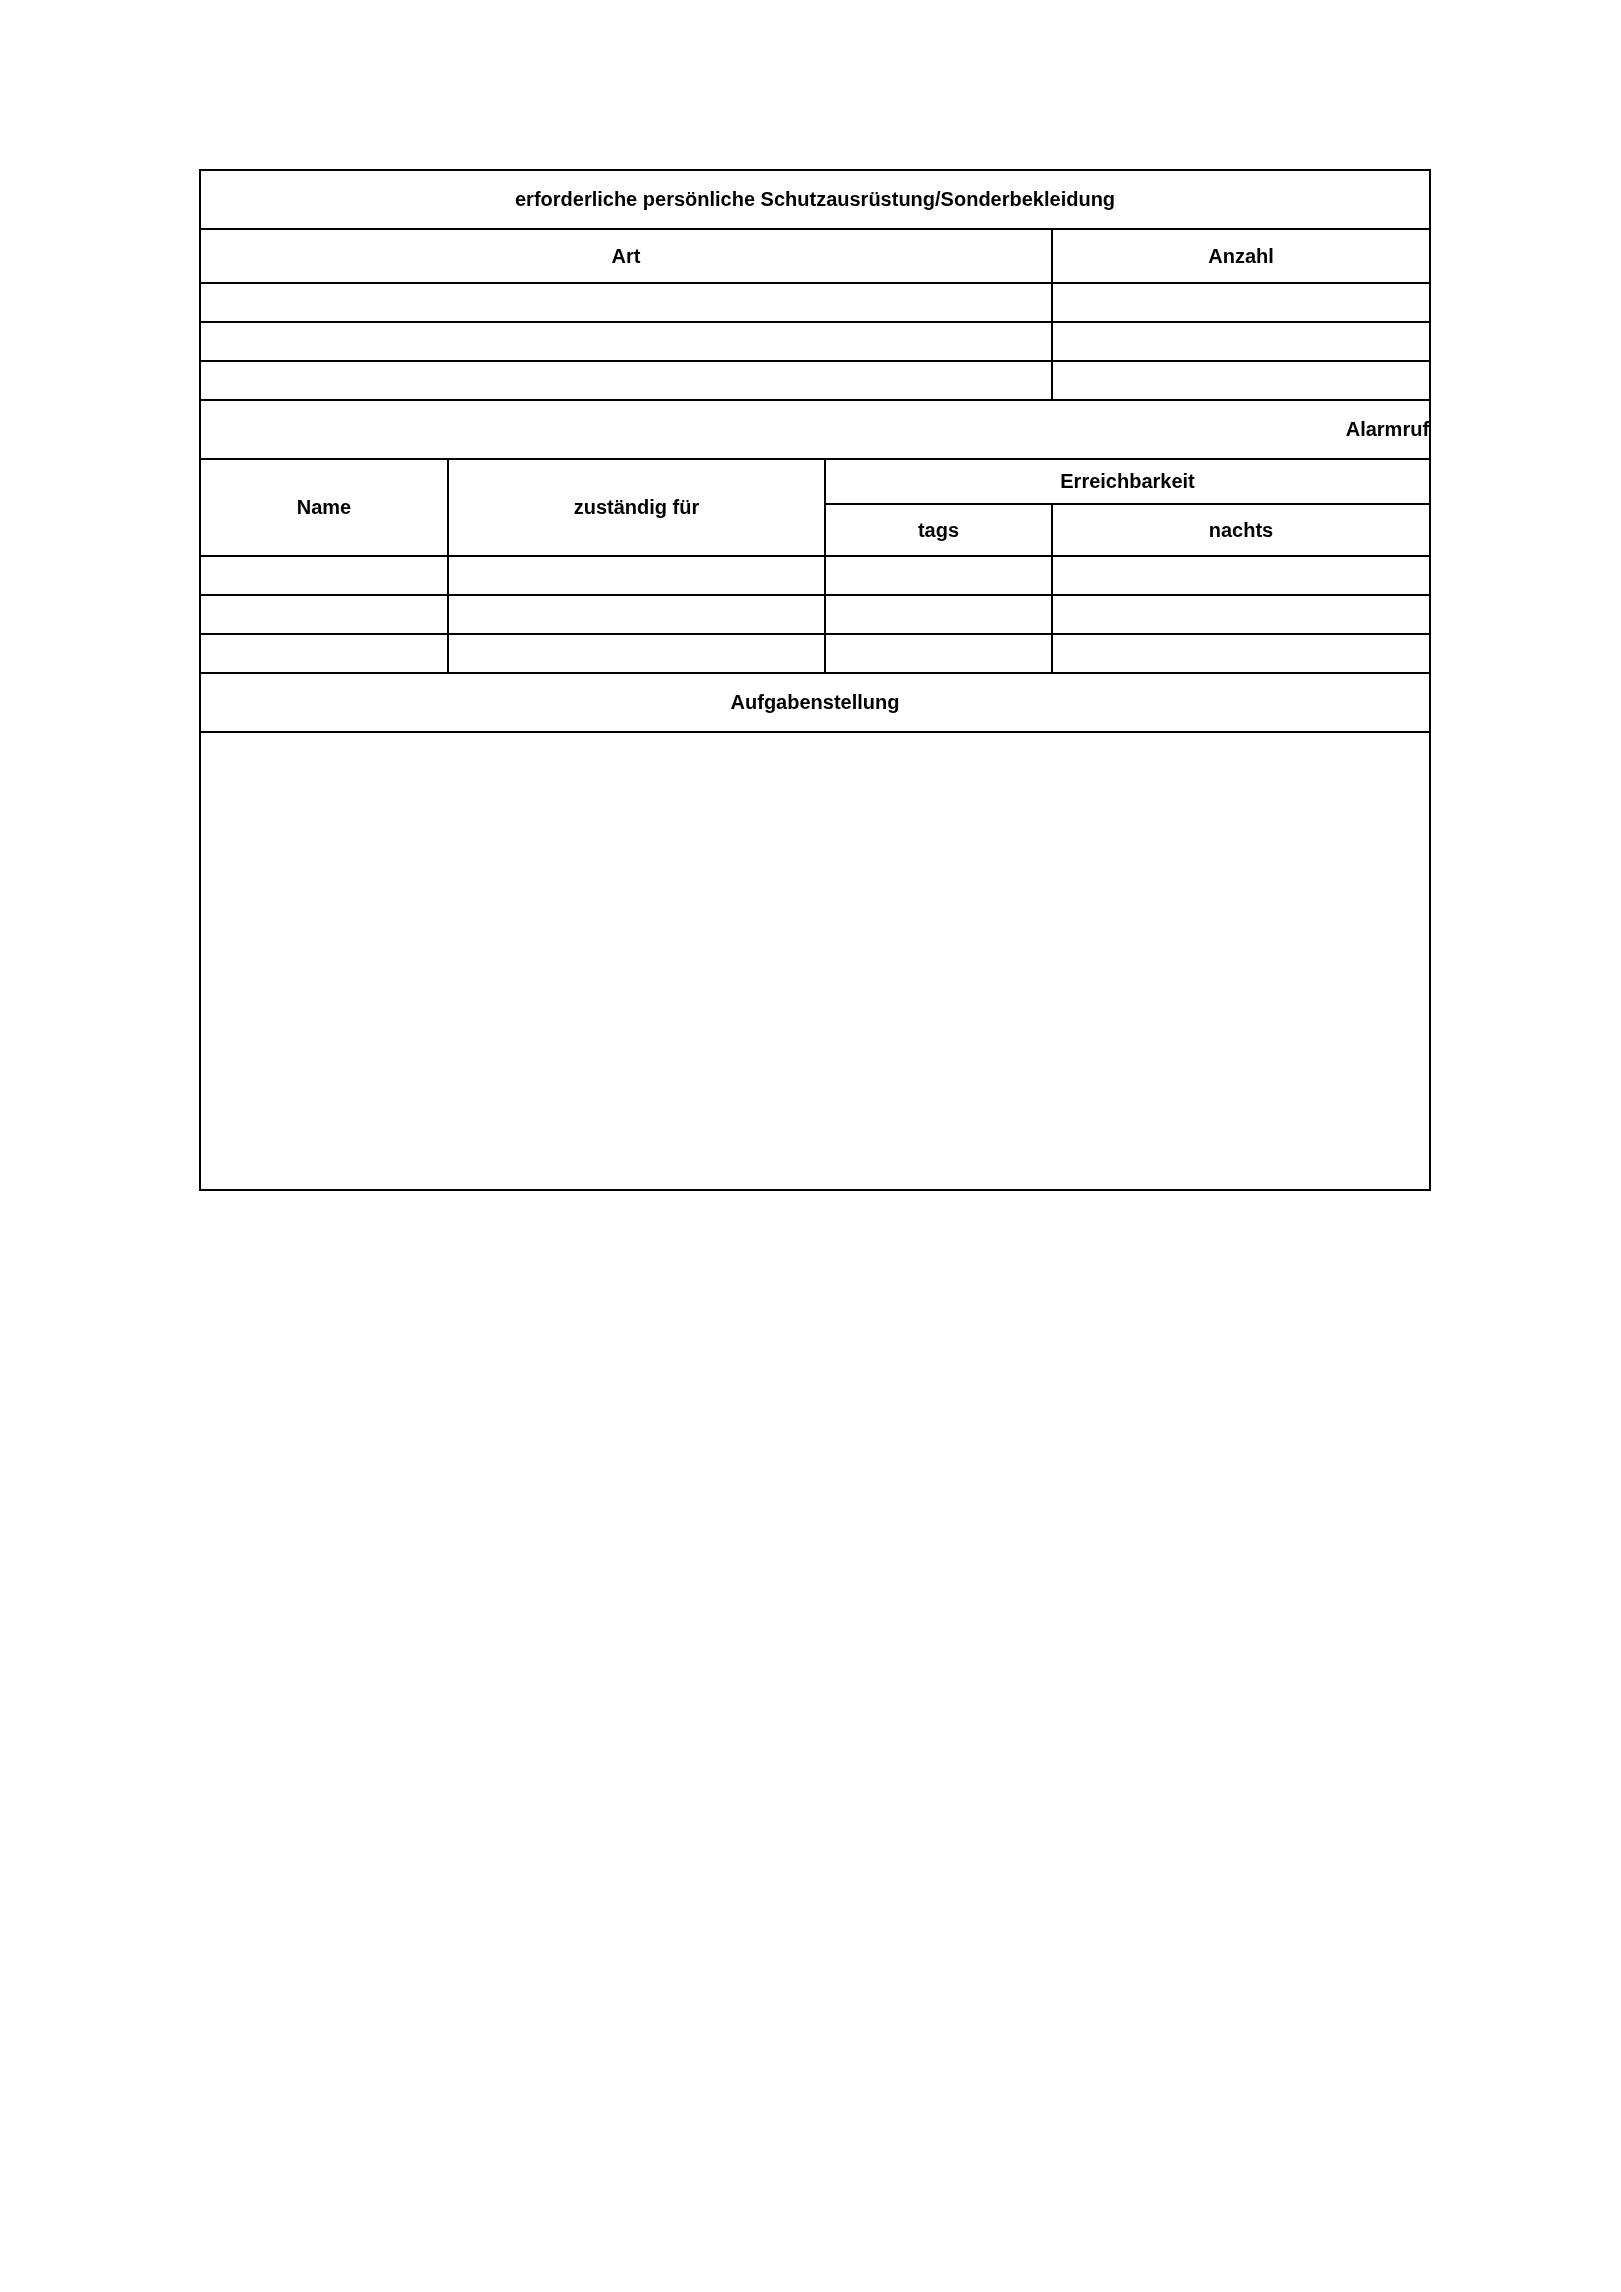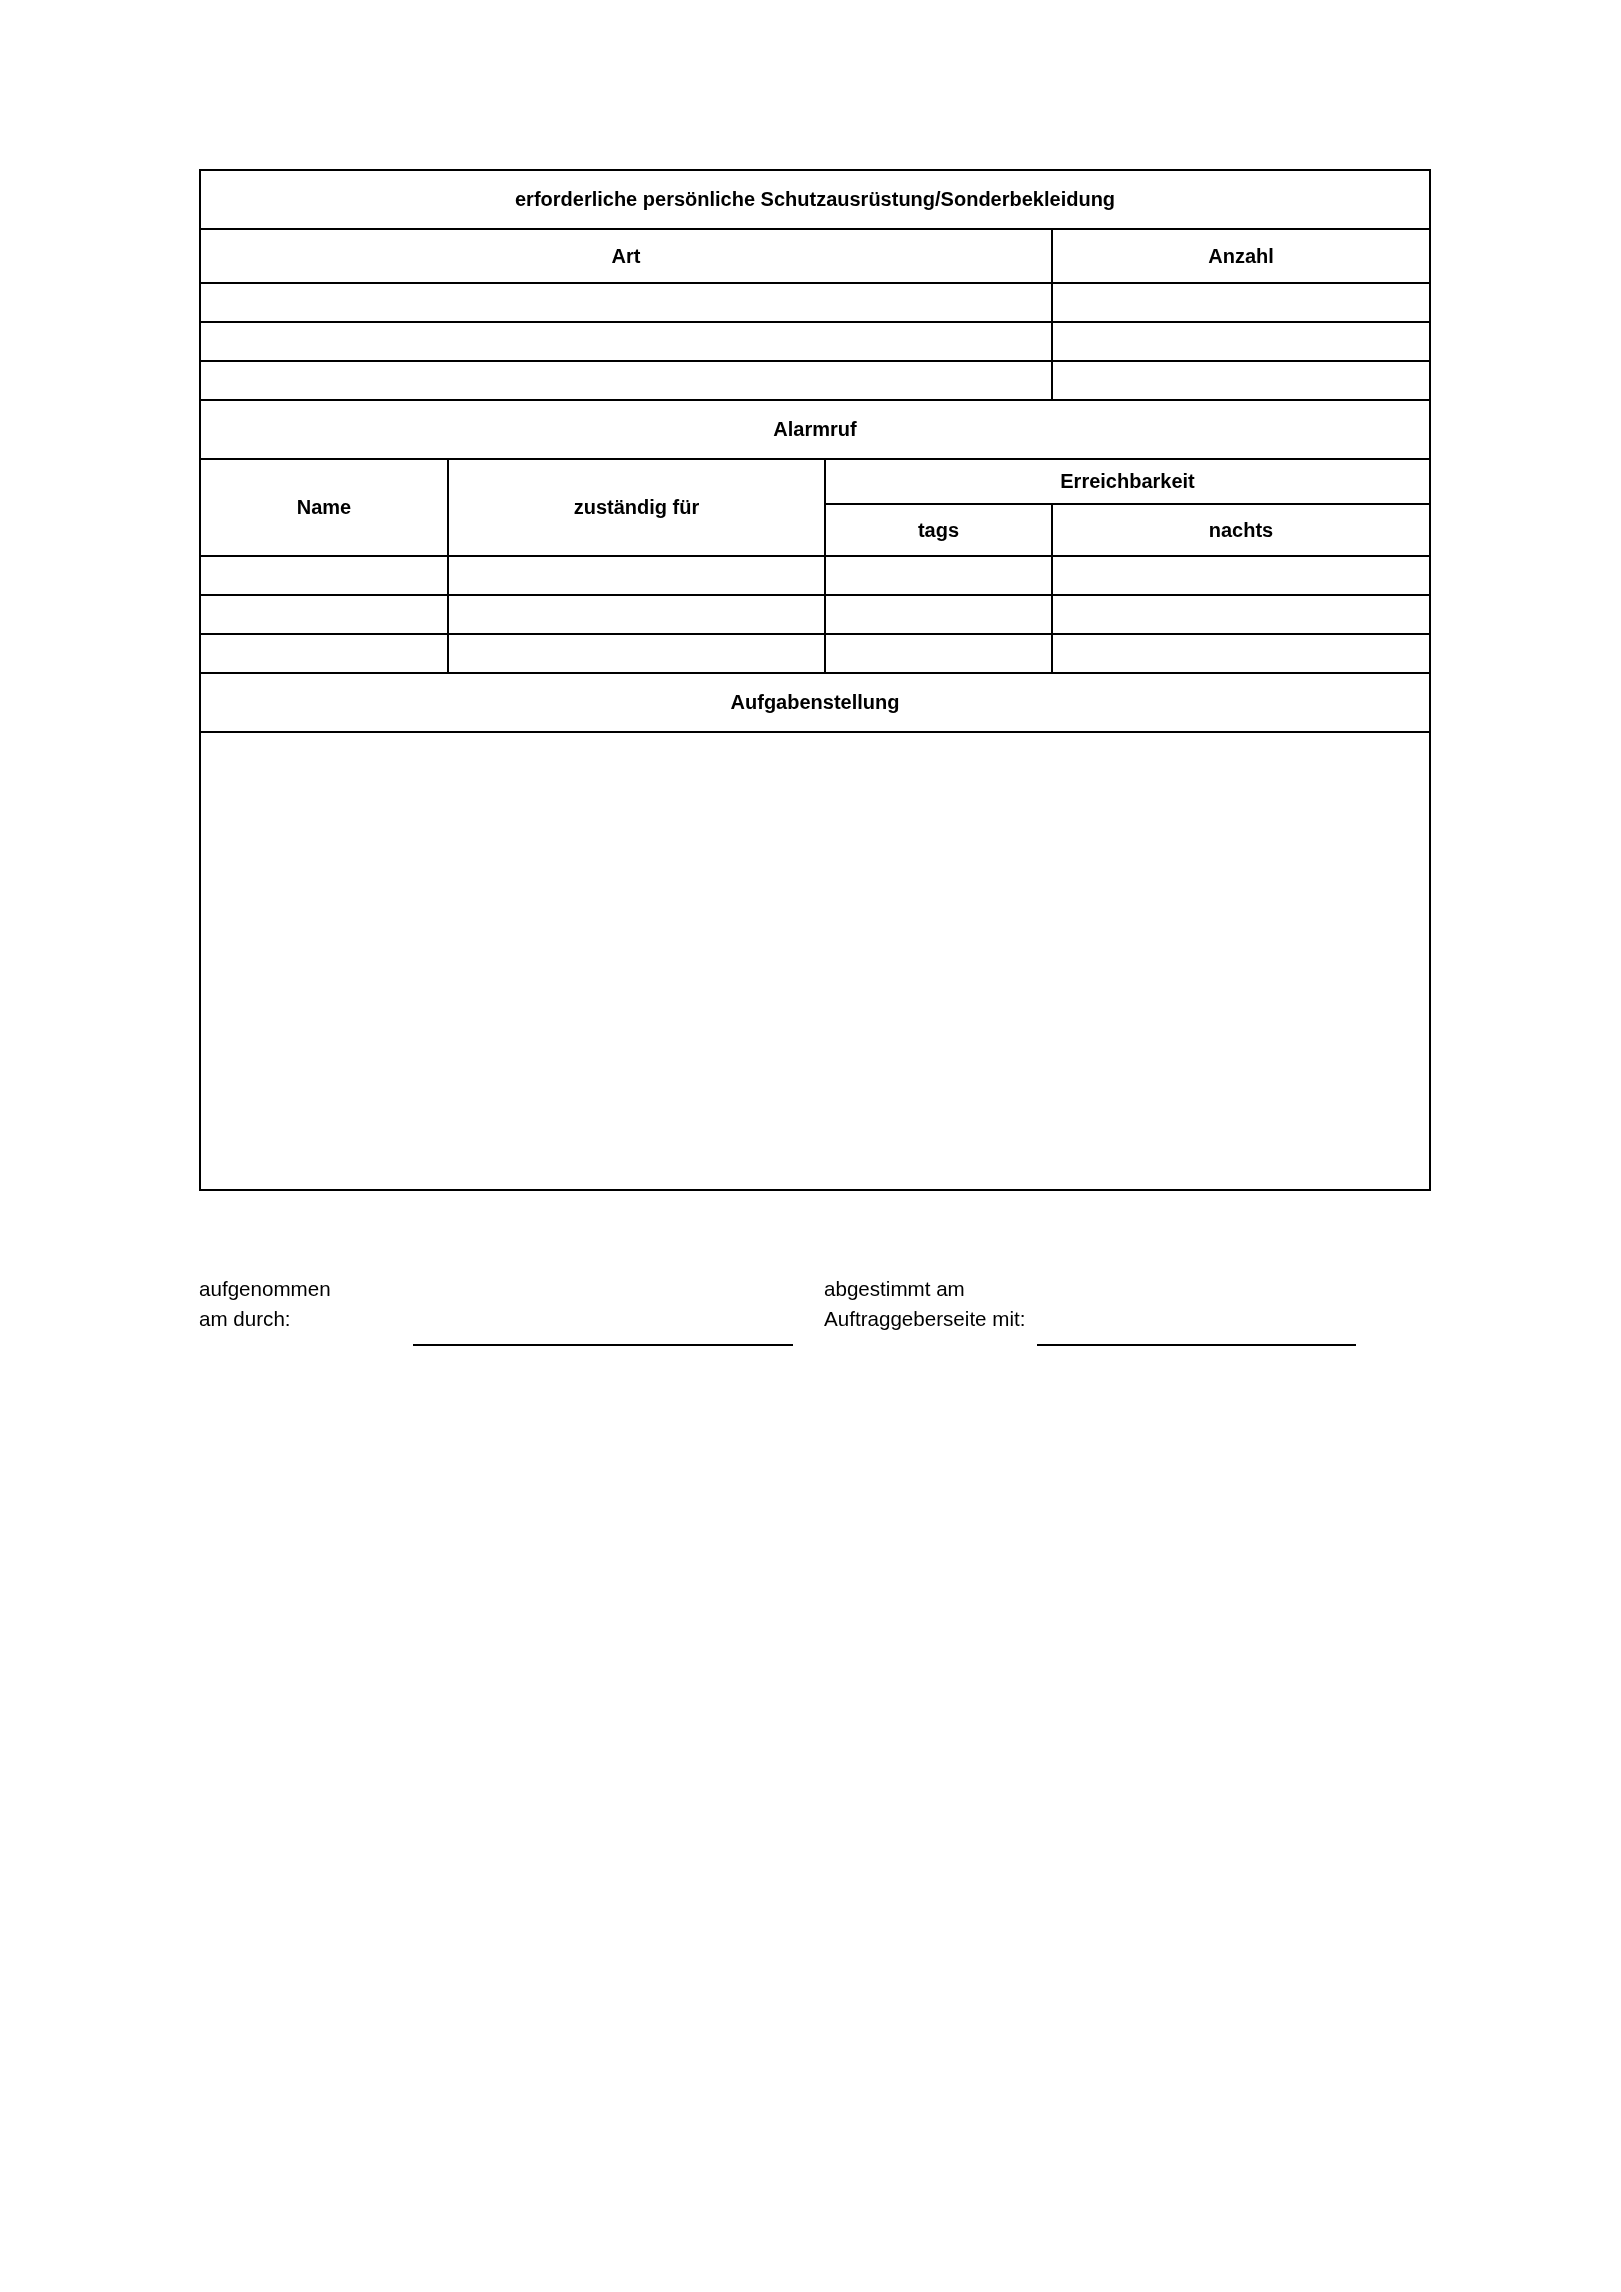--- a/index.html
+++ b/index.html
@@ -40,21 +40,21 @@
     font-size: 20px;
     line-height: 1.25;
   }
   .hdr {
     text-align: center;
     font-weight: bold;
   }
   .h-title { height: 57px; text-align: center; }
   .h-sub { height: 52px; border-radius: 24px; }
   .h-row { height: 37px; }
-  .h-alarm { height: 57px; }
+  .h-alarm { height: 57px; text-align: right; }
   .h-err-top { height: 43px; border-radius: 10px; }
   .h-err-bot { height: 50px; }
   .h-name { height: 93px; }
   .h-task-title { height: 57px; }
   .h-task-body { height: 456px; }
   .task-body {
     vertical-align: top;
   }
 
   
@@ -158,24 +158,15 @@
       <tr>
         <td class="hdr h-task-title" colspan="4">Aufgabenstellung</td>
       </tr>
       <tr>
         <td class="task-body h-task-body" colspan="4"></td>
       </tr>
     </tbody>
       </table>
   </div>
 
-  <div class="footer">
-    <div class="foot-block foot-left">aufgenommen
-am durch:</div>
-    <div class="sig-line sig-line-left"></div>
-
-    <div class="foot-block foot-right">abgestimmt am
-Auftraggeberseite mit:</div>
-    <div class="sig-line sig-line-right"></div>
-  </div>
 
 </div>
 
 
 </body></html>

